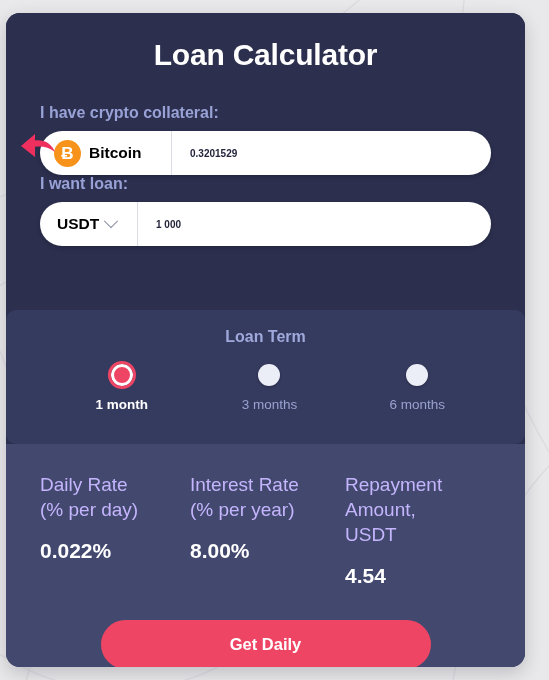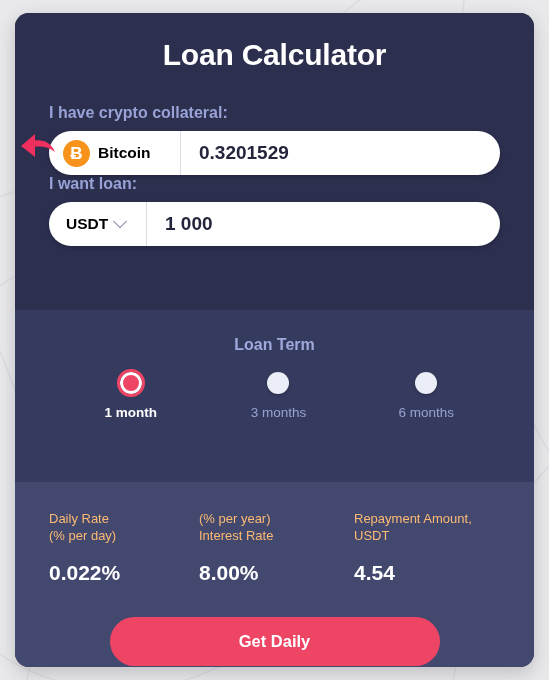--- a/index.html
+++ b/index.html
@@ -24,21 +24,21 @@
   }
   #page-backdrop svg {
     position: absolute;
     top: 0;
     left: 0;
   }
 
   
   #calculator-card {
     position: absolute;
-    left: 15px;
+    left: 6px;
     top: 13px;
     width: 519px;
     height: 654px;
     border-radius: 14px;
     overflow: hidden;
     box-shadow: 0 6px 18px rgba(40,40,60,0.22);
     background: #2c2f4e;
   }
 
   
@@ -113,34 +113,35 @@
     border-bottom: 1.6px solid #8b8fa5;
     transform: rotate(45deg) translate(-2px,-2px);
     flex: 0 0 auto;
   }
   .pill-value {
     flex: 1 1 auto;
     display: flex;
     align-items: center;
     padding-left: 18px;
     color: #23253c;
-    font-size: 19px;
+    font-size: 10px;
     font-weight: bold;
     background: transparent;
     border: none;
     outline: none;
     font-family: "Liberation Sans", sans-serif;
   }
 
   
   .section-term {
     background: #353a5f;
-    height: 172px;
-    box-sizing: border-box;
-    padding: 8px 34px;
+    height: 134px;
+    box-sizing: border-box;
+    padding: 0 34px;
+    border-radius: 10px;
   }
   .term-title {
     text-align: center;
     color: #a0a9dc;
     font-size: 16px;
     font-weight: bold;
     padding-top: 18px;
   }
   .term-options {
     display: flex;
@@ -187,22 +188,22 @@
     padding: 0 34px;
   }
   .rates-row {
     display: flex;
     padding-top: 28px;
   }
   .rate-cell { flex: 1 1 0; }
   #rate-cell-0 { flex: 0 0 150px; }
   #rate-cell-1 { flex: 0 0 155px; }
   .rate-label {
-    color: #fdba74;
-    font-size: 13px;
+    color: #c4b5fd;
+    font-size: 19px;
     line-height: 1.32;
   }
   .rate-value {
     color: #ffffff;
     font-size: 21px;
     font-weight: bold;
     margin-top: 17px;
   }
   #cta-wrap {
     display: flex;
@@ -302,22 +303,22 @@
       <div class="rate-cell" id="rate-cell-0">
         <div class="rate-label">
           <div>Daily Rate</div>
           <div>(% per day)</div>
         </div>
         <div class="rate-value">0.022%</div>
       </div>
 
       <div class="rate-cell" id="rate-cell-1">
         <div class="rate-label">
+          <div>Interest Rate</div>
           <div>(% per year)</div>
-          <div>Interest Rate</div>
         </div>
         <div class="rate-value">8.00%</div>
       </div>
 
       <div class="rate-cell" id="rate-cell-2">
         <div class="rate-label">
           <div>Repayment Amount,</div>
           <div>USDT</div>
         </div>
         <div class="rate-value">4.54</div>

